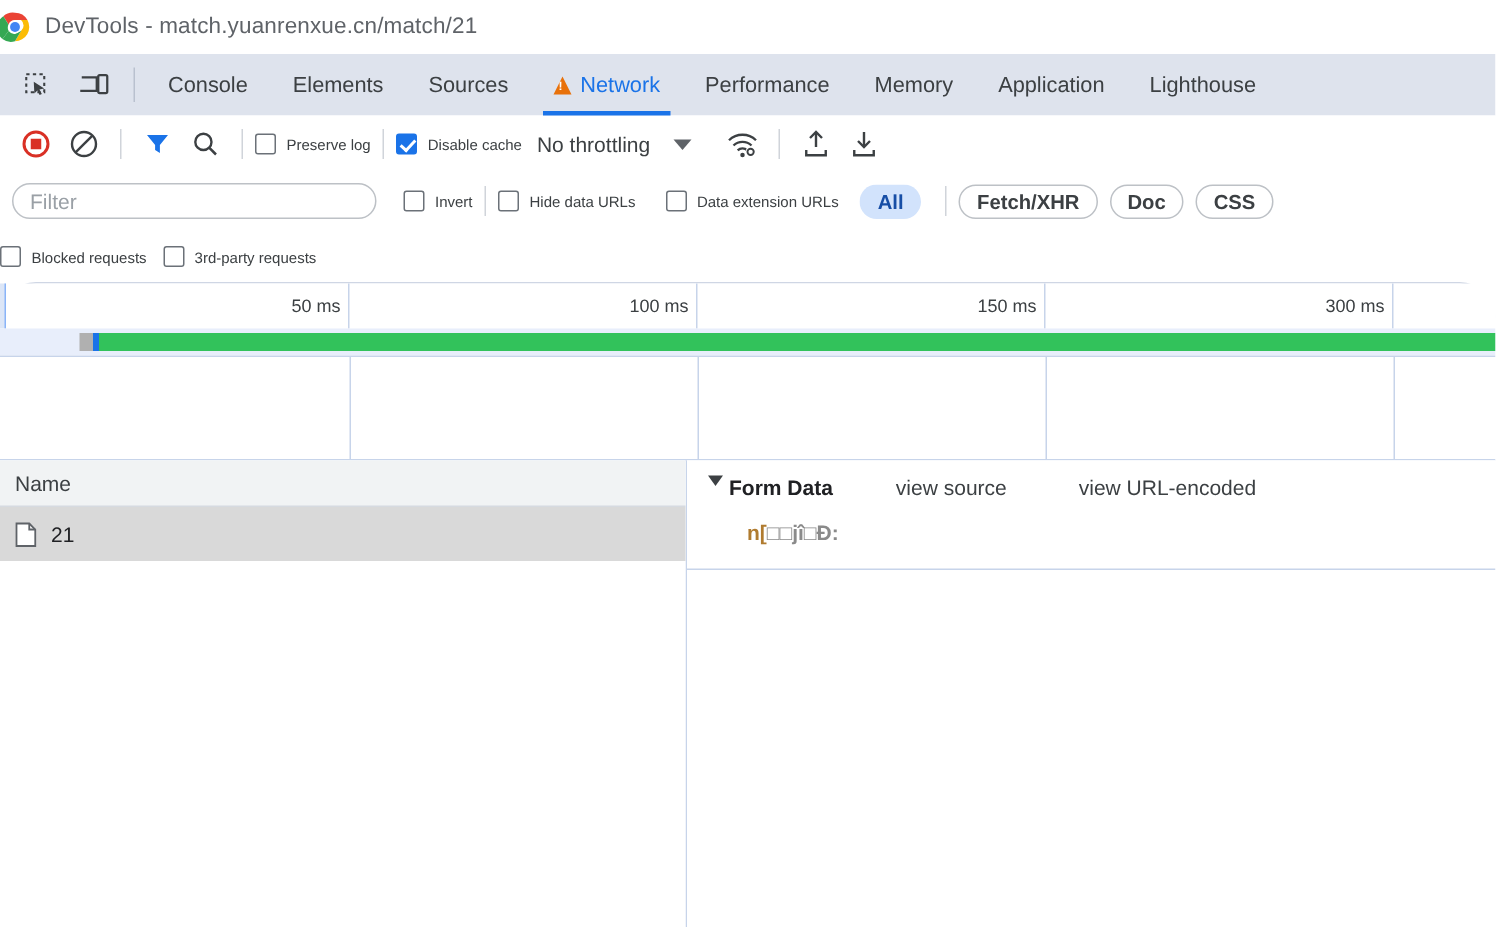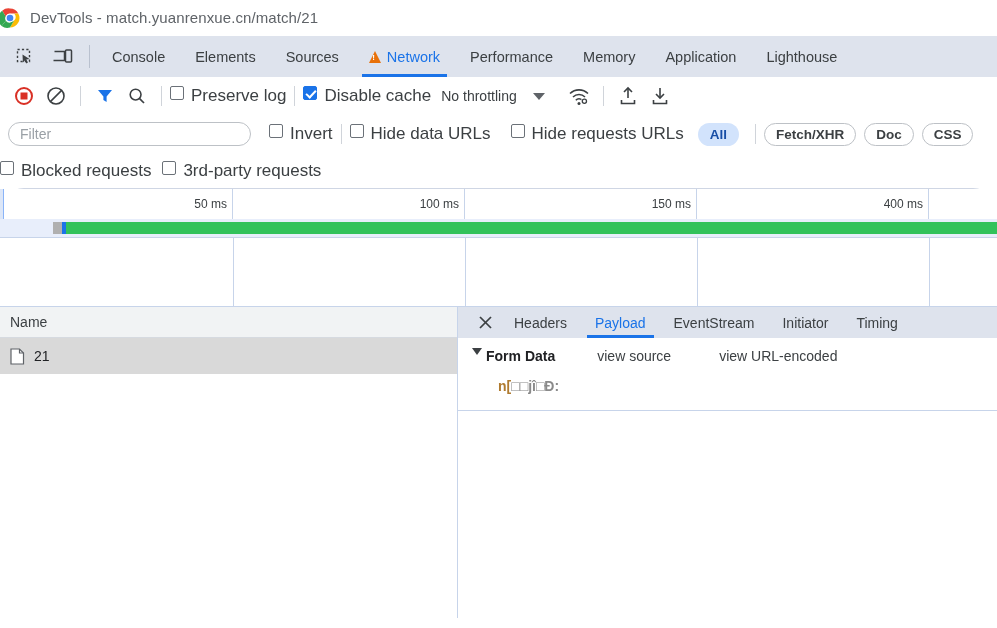--- a/index.html
+++ b/index.html
@@ -41,21 +41,21 @@
      border-right: 6.5px solid transparent; border-bottom: 12px solid #e8710a; position: relative; }
   .warn-tri::after { content:"!"; position:absolute; left:-2.5px; top:2px; font-size:8px; color:#fff; font-weight:bold;}
 
   
   .nettoolbar {
     height: 38px; background: #ffffff; display: flex; align-items: center;
     padding-left: 8px; gap: 0px;
   }
   .tb-btn { width: 32px; height: 30px; display: flex; align-items: center; justify-content: center; cursor: pointer; }
   .vsep { width: 1px; height: 20px; background: #d0d4da; margin: 0 8px; flex: 0 0 1px; }
-  .cb-label { display: flex; align-items: flex-start; gap: 7px; font-size: 17px; color: #3c4043; cursor: pointer; white-space: nowrap; }
+  .cb-label { display: flex; align-items: flex-end; gap: 7px; font-size: 10px; color: #3c4043; cursor: pointer; white-space: nowrap; }
   .cbox { width: 14px; height: 14px; border: 1.6px solid #6b7178; border-radius: 2px; background: #fff; flex: 0 0 14px; position: relative; }
   .cbox.checked { background: #1a73e8; border-color: #1a73e8; }
   .cbox.checked::after {
     content: ""; position: absolute; left: 4px; top: 0.5px; width: 4px; height: 8px;
     border: solid #fff; border-width: 0 2px 2px 0; transform: rotate(43deg);
   }
   .throttle { font-size: 14px; color: #3c4043; margin-left: 10px; cursor: pointer; white-space: nowrap;}
   .caret-dn { width: 0; height: 0; border-left: 6px solid transparent; border-right: 6px solid transparent;
      border-top: 7px solid #5f6368; margin-left: 16px; cursor: pointer; }
 
@@ -261,21 +261,21 @@
       <span class="cbox"></span>
       <span>Invert</span>
     </label>
     <div class="vsep"></div>
     <label class="cb-label">
       <span class="cbox"></span>
       <span>Hide data URLs</span>
     </label>
     <label class="cb-label" style="margin-left:20px">
       <span class="cbox"></span>
-      <span>Hide requests URLs</span>
+      <span>Data extension URLs</span>
     </label>
     <div style="display:flex;align-items:center;margin-left:14px">
       <div class="chip sel">All</div>
       <div class="vsep"></div>
       <div class="chip">Fetch/XHR</div>
       <div class="chip">Doc</div>
       <div class="chip">CSS</div>
     </div>
   </div>
 
@@ -296,21 +296,21 @@
       <div class="ov-tick" style="left:0;width:233px">
         <span>50 ms</span>
       </div>
       <div class="ov-tick" style="left:233px;width:232px">
         <span>100 ms</span>
       </div>
       <div class="ov-tick" style="left:465px;width:232px">
         <span>150 ms</span>
       </div>
       <div class="ov-tick" style="left:697px;width:232px">
-        <span>400 ms</span>
+        <span>300 ms</span>
       </div>
     </div>
     <div class="ov-bandwrap">
       <div class="ov-bar" style="left:53px;width:9px;background:#b0b0b0"></div>
       <div class="ov-bar" style="left:62px;width:4px;background:#1a73e8"></div>
       <div class="ov-bar" style="left:66px;right:0;background:#32c25b"></div>
     </div>
     <div class="ov-grid">
       <div class="ov-gl" style="left:233px"></div>
       <div class="ov-gl" style="left:465px"></div>
@@ -332,33 +332,20 @@
             <path d="M9.5 1 V5 H13.5" fill="none" stroke="#5f6368" stroke-width="1.2"></path>
           </svg>
         </span>
         <span>21</span>
       </div>
     </div>
 
     <div class="pane-div"></div>
 
     <div class="pane-right">
-      <div class="dt-tabs">
-        <div class="dt-close">
-          <svg width="15" height="15" viewBox="0 0 15 15">
-            <line x1="2" y1="2" x2="13" y2="13" stroke="#3c4043" stroke-width="1.7"></line>
-            <line x1="13" y1="2" x2="2" y2="13" stroke="#3c4043" stroke-width="1.7"></line>
-          </svg>
-        </div>
-        <div class="dt-tab">Headers</div>
-        <div class="dt-tab active">Payload</div>
-        <div class="dt-tab">EventStream</div>
-        <div class="dt-tab">Initiator</div>
-        <div class="dt-tab">Timing</div>
-      </div>
 
       <div class="formdata">
         <div class="fd-head">
           <span class="tri-dn"></span>
           <span class="fd-title">Form Data</span>
           <span class="fd-link" style="margin-left:42px">view source</span>
           <span class="fd-link" style="margin-left:48px">view URL-encoded</span>
         </div>
         <div class="fd-key">
           <span class="amber">n[</span><span>□□jî□Ð</span><span>:</span>

